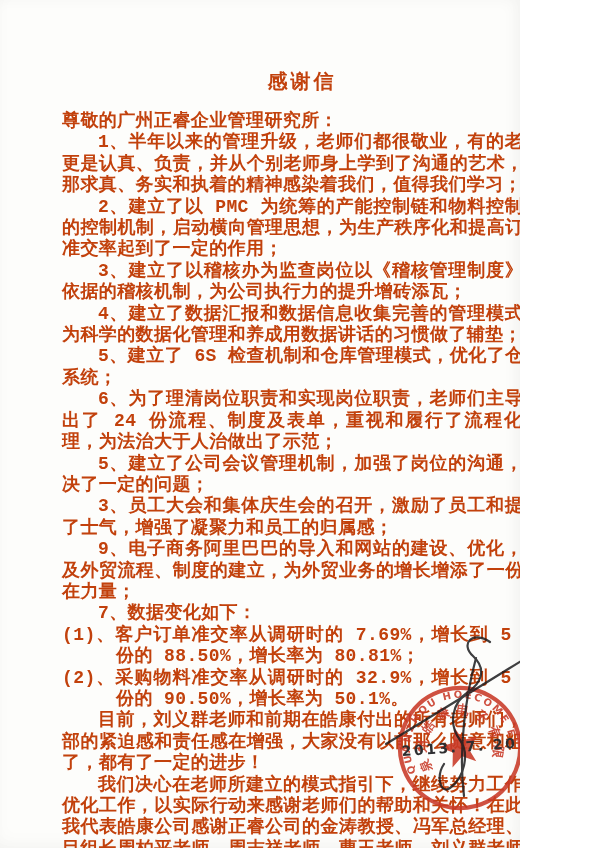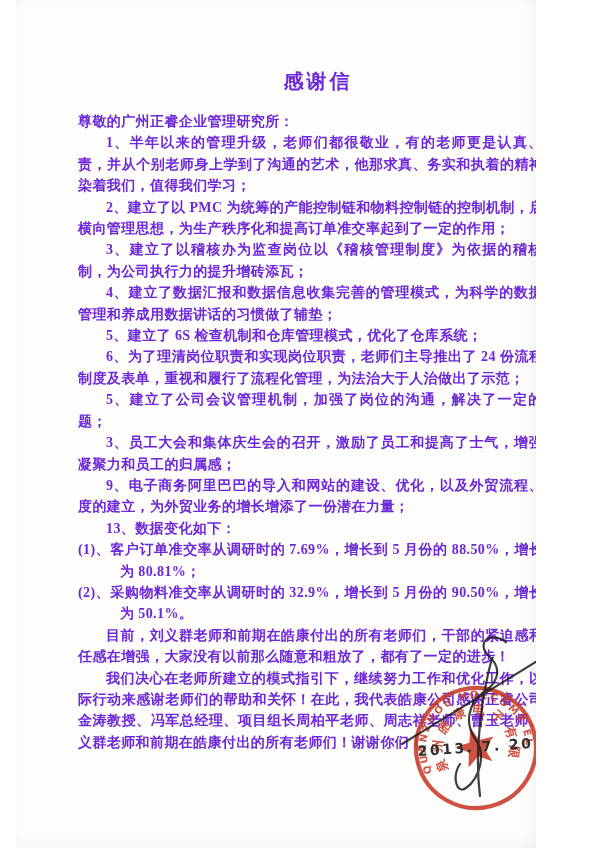--- a/index.html
+++ b/index.html
@@ -3,44 +3,44 @@
 <meta charset="utf-8">
 <style>
   html, body { margin: 0; padding: 0; background: #ffffff; }
   .page {
     position: relative;
     width: 520px;
     height: 848px;
     background: #fdfdfb;
     overflow: hidden;
     font-family: "Liberation Serif", "DejaVu Serif", serif;
-    color: #6d28d9;
+    color: #c2410c;
     box-shadow: inset -6px 0 14px rgba(0,0,0,0.03), inset 0 -8px 16px rgba(0,0,0,0.02);
-    margin-left: 16px;
   }
   .content {
     position: absolute;
     left: 62px;
     top: 68px;
     width: 480px;
   }
   .title {
     margin: 0 0 16px 0;
     text-align: center;
     font-size: 20px;
     font-weight: bold;
     letter-spacing: 3px;
   }
   .para {
     margin: 0;
-    font-size: 14px;
+    font-size: 18px;
     line-height: 21.4px;
     font-weight: 600;
     text-align: justify;
     letter-spacing: 0.4px;
+    font-family: Liberation Mono, monospace;
   }
   .para.flush  { text-indent: 0; }
   .para.indent { text-indent: 2em; }
   .para.hang   { padding-left: 3em; text-indent: -3em; }
   .overlay {
     position: absolute;
     left: 340px;
     top: 600px;
     width: 260px;
     height: 248px;
@@ -76,21 +76,21 @@
     <div id="letter-body">
         <p class="para indent">1、半年以来的管理升级，老师们都很敬业，有的老师更是认真、负责，并从个别老师身上学到了沟通的艺术，他那求真、务实和执着的精神感染着我们，值得我们学习；</p>
         <p class="para indent">2、建立了以 PMC 为统筹的产能控制链和物料控制链的控制机制，启动横向管理思想，为生产秩序化和提高订单准交率起到了一定的作用；</p>
         <p class="para indent">3、建立了以稽核办为监查岗位以《稽核管理制度》为依据的稽核机制，为公司执行力的提升增砖添瓦；</p>
         <p class="para indent">4、建立了数据汇报和数据信息收集完善的管理模式，为科学的数据化管理和养成用数据讲话的习惯做了辅垫；</p>
         <p class="para indent">5、建立了 6S 检查机制和仓库管理模式，优化了仓库系统；</p>
         <p class="para indent">6、为了理清岗位职责和实现岗位职责，老师们主导推出了 24 份流程、制度及表单，重视和履行了流程化管理，为法治大于人治做出了示范；</p>
         <p class="para indent">5、建立了公司会议管理机制，加强了岗位的沟通，解决了一定的问题；</p>
         <p class="para indent">3、员工大会和集体庆生会的召开，激励了员工和提高了士气，增强了凝聚力和员工的归属感；</p>
         <p class="para indent">9、电子商务阿里巴巴的导入和网站的建设、优化，以及外贸流程、制度的建立，为外贸业务的增长增添了一份潜在力量；</p>
-        <p class="para indent">13、数据变化如下：</p>
+        <p class="para indent">7、数据变化如下：</p>
         <p class="para hang">(1)、客户订单准交率从调研时的 7.69%，增长到 5 月份的 88.50%，增长率为 80.81%；</p>
         <p class="para hang">(2)、采购物料准交率从调研时的 32.9%，增长到 5 月份的 90.50%，增长率为 50.1%。</p>
         <p class="para indent">目前，刘义群老师和前期在皓康付出的所有老师们，干部的紧迫感和责任感在增强，大家没有以前那么随意和粗放了，都有了一定的进步！</p>
         <p class="para indent">我们决心在老师所建立的模式指引下，继续努力工作和优化工作，以实际行动来感谢老师们的帮助和关怀！在此，我代表皓康公司感谢正睿公司的金涛教授、冯军总经理、项目组长周柏平老师、周志祥老师、曹玉老师、刘义群老师和前期在皓康付出的所有老师们！谢谢你们！</p>
       </div>
 
   </div>
 
   <svg class="overlay" viewBox="0 0 260 248">
 

